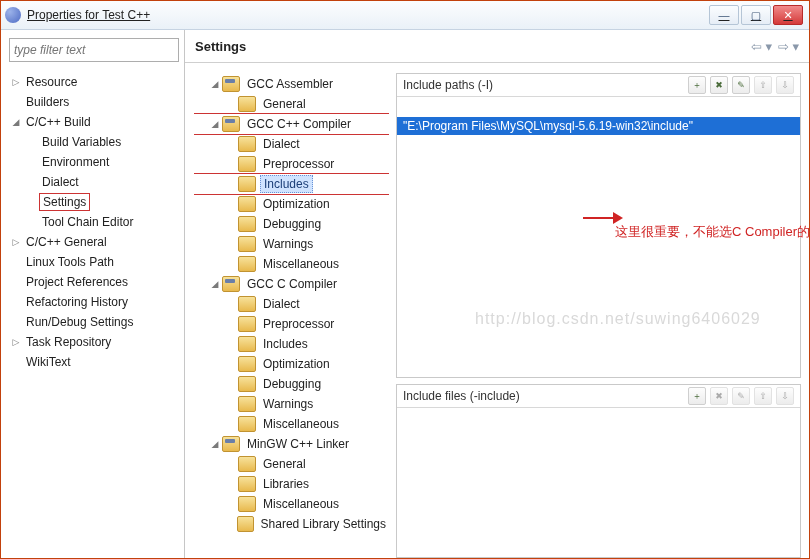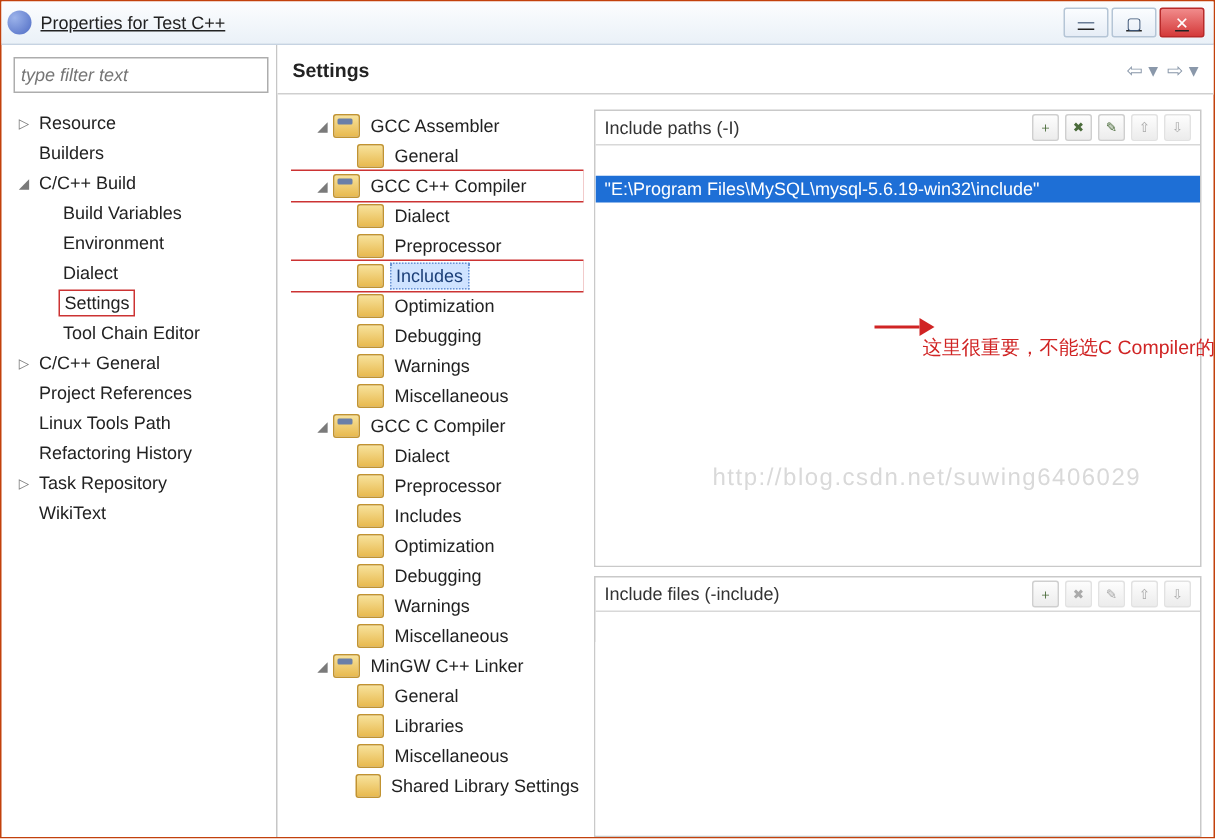--- a/index.html
+++ b/index.html
@@ -105,29 +105,33 @@
           <div class="row ind1">
             <span class="tw"></span>
             <span class="lbl">Tool Chain Editor</span>
           </div>
           <div class="row">
             <span class="tw">▷</span>
             <span class="lbl">C/C++ General</span>
           </div>
           <div class="row">
             <span class="tw"></span>
+            <span class="lbl">Linux Tools Path</span>
+          </div>
+          <div class="row">
+            <span class="tw"></span>
             <span class="lbl">Project References</span>
           </div>
           <div class="row">
             <span class="tw"></span>
-            <span class="lbl">Linux Tools Path</span>
-          </div>
-          <div class="row">
-            <span class="tw"></span>
             <span class="lbl">Refactoring History</span>
+          </div>
+          <div class="row">
+            <span class="tw"></span>
+            <span class="lbl">Run/Debug Settings</span>
           </div>
           <div class="row">
             <span class="tw">▷</span>
             <span class="lbl">Task Repository</span>
           </div>
           <div class="row">
             <span class="tw"></span>
             <span class="lbl">WikiText</span>
           </div>
         </div>

